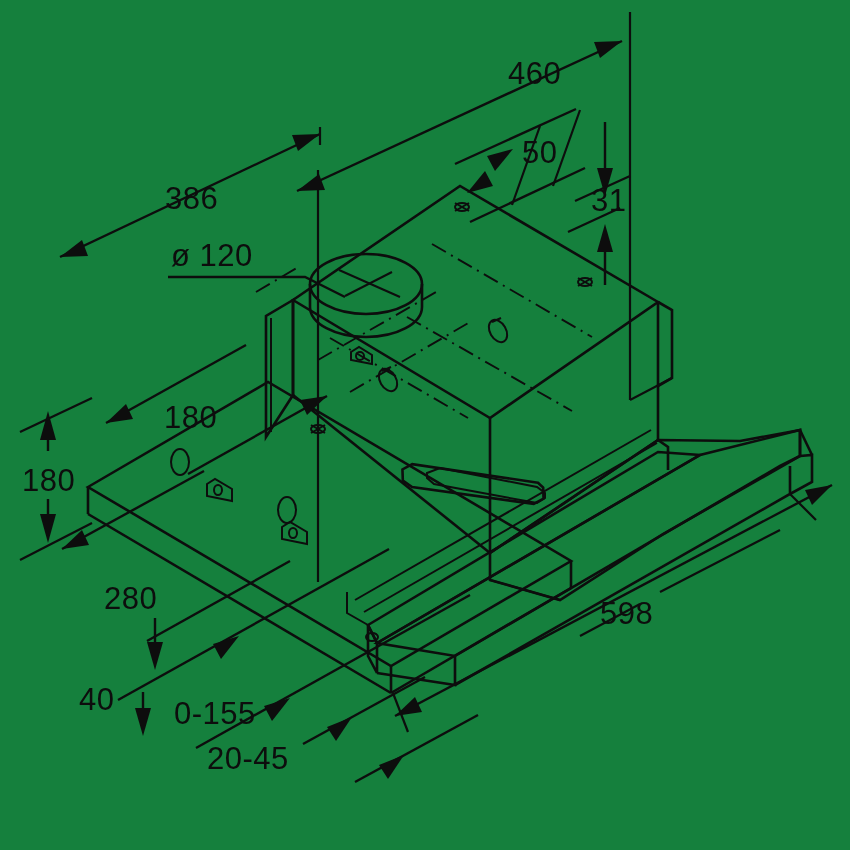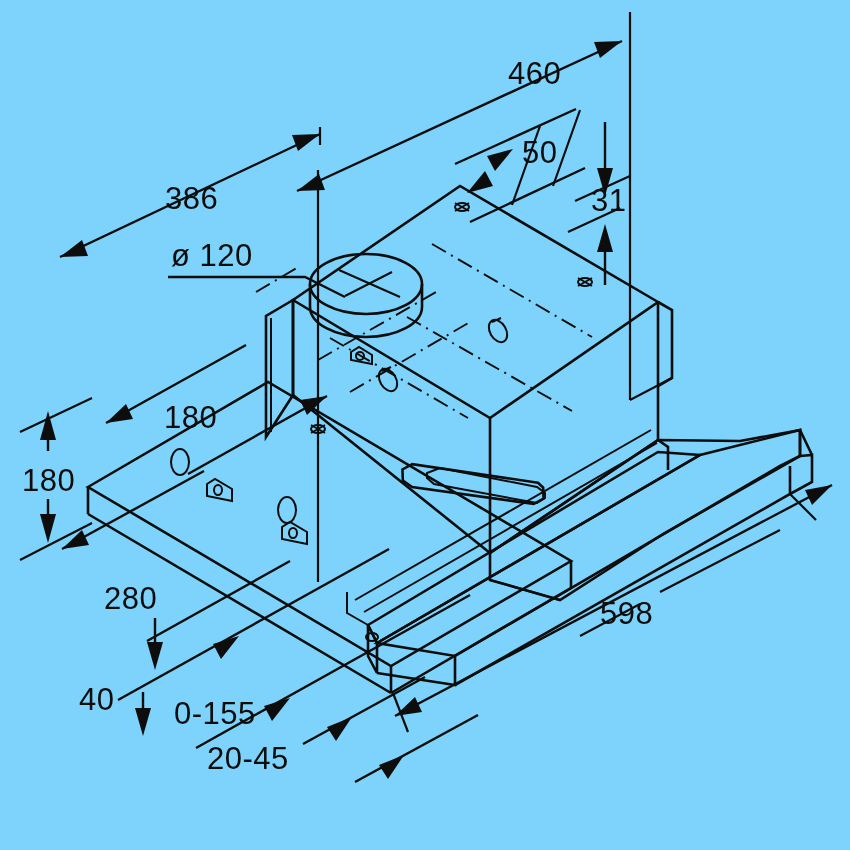--- a/index.html
+++ b/index.html
@@ -4,21 +4,21 @@
 <style>
   html, body {
     margin: 0;
     padding: 0;
     background: #ffffff;
   }
   #canvas-wrap {
     position: relative;
     width: 850px;
     height: 850px;
-    background: #7dd3fc;
+    background: #15803d;
     overflow: hidden;
     font-family: "Liberation Sans", sans-serif;
   }
   svg#drawing {
     position: absolute;
     left: 0;
     top: 0;
     width: 850px;
     height: 850px;
   }

